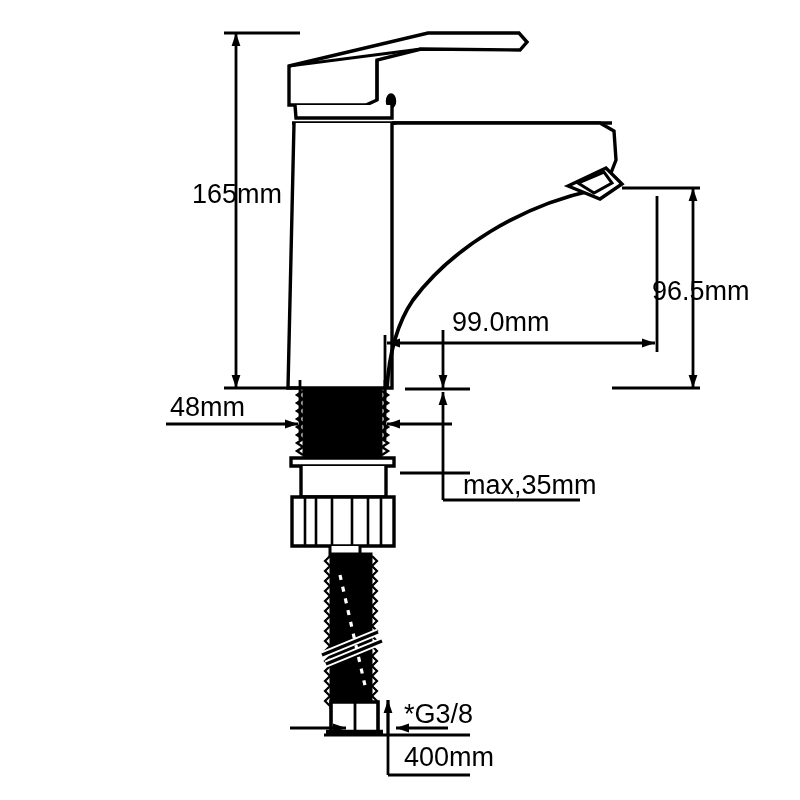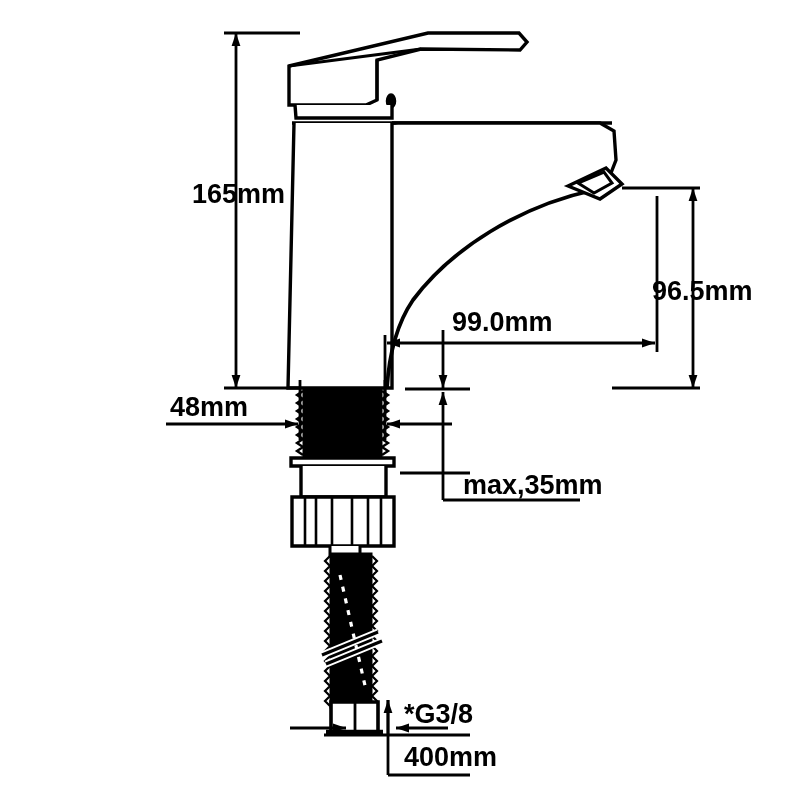--- a/index.html
+++ b/index.html
@@ -10,21 +10,20 @@
   }
   body {
     font-family: "Liberation Sans", sans-serif;
   }
   #drawing-root {
     position: relative;
     width: 800px;
     height: 800px;
     background: #ffffff;
     overflow: hidden;
-    font-weight: bold;
   }
   #drawing-svg {
     display: block;
     width: 800px;
     height: 800px;
   }
   .dim-text {
     font-family: "Liberation Sans", sans-serif;
     font-size: 27px;
     fill: #000000;

